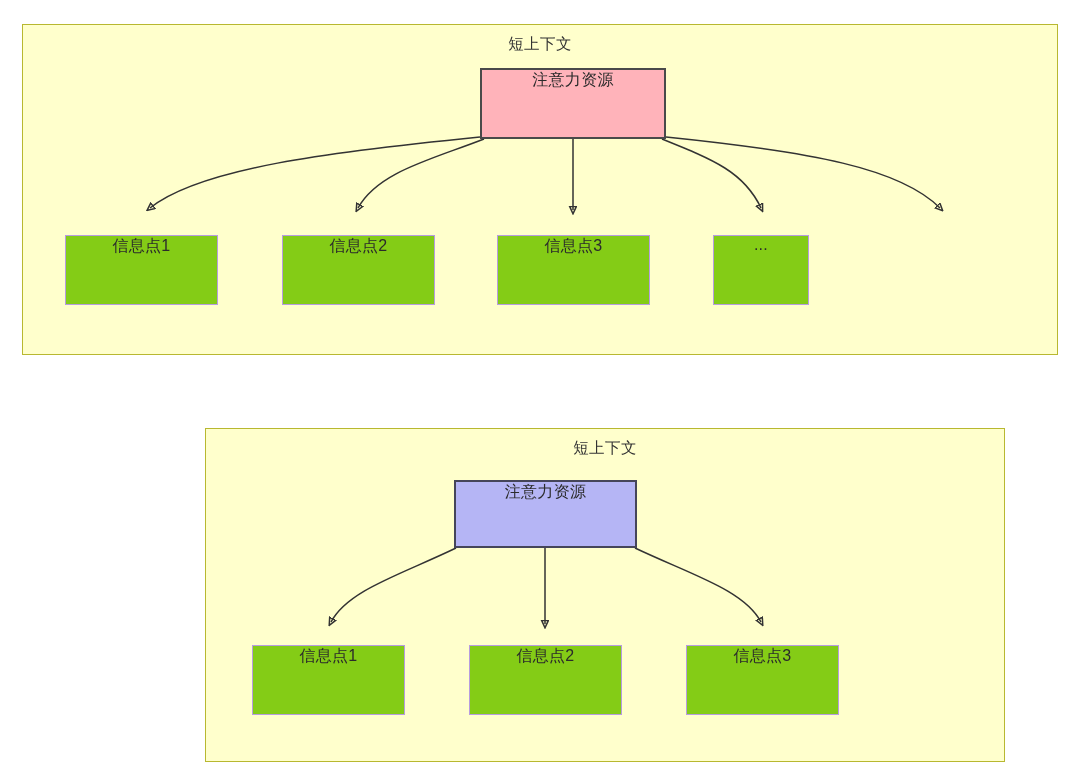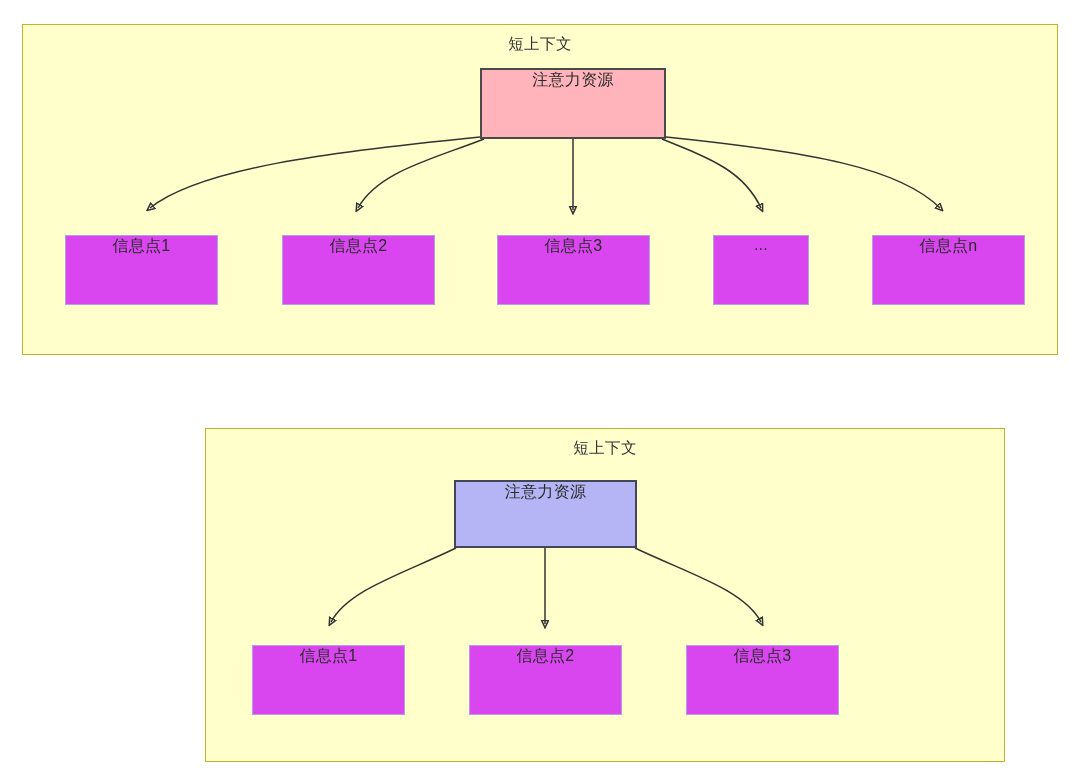--- a/index.html
+++ b/index.html
@@ -60,21 +60,21 @@
   }
   .node-attn-pink {
     background: #ffb3ba;
     border: 2.4px solid #4a4a4a;
   }
   .node-attn-blue {
     background: #b5b5f5;
     border: 2.4px solid #45455a;
   }
   .node-info {
-    background: #d946ef;
+    background: #84cc16;
     border: 1.6px solid #b79ce0;
   }
   
   #attn-long  { left: 480px; top: 68px;  width: 186px; height: 71px; }
   #long-i1    { left: 65px;  top: 235px; width: 153px; height: 70px; }
   #long-i2    { left: 282px; top: 235px; width: 153px; height: 70px; }
   #long-i3    { left: 497px; top: 235px; width: 153px; height: 70px; }
   #long-idots { left: 713px; top: 235px; width: 96px;  height: 70px; }
   #long-in    { left: 872px; top: 235px; width: 153px; height: 70px; }
   
@@ -141,23 +141,20 @@
   </div>
   <div class="node node-info" id="long-i2">
     <span>信息点2</span>
   </div>
   <div class="node node-info" id="long-i3">
     <span>信息点3</span>
   </div>
   <div class="node node-info" id="long-idots">
     <span>...</span>
   </div>
-  <div class="node node-info" id="long-in">
-    <span>信息点n</span>
-  </div>
 
   <div class="node node-attn-blue" id="attn-short">
     <span>注意力资源</span>
   </div>
 
   <div class="node node-info" id="short-i1">
     <span>信息点1</span>
   </div>
   <div class="node node-info" id="short-i2">
     <span>信息点2</span>

